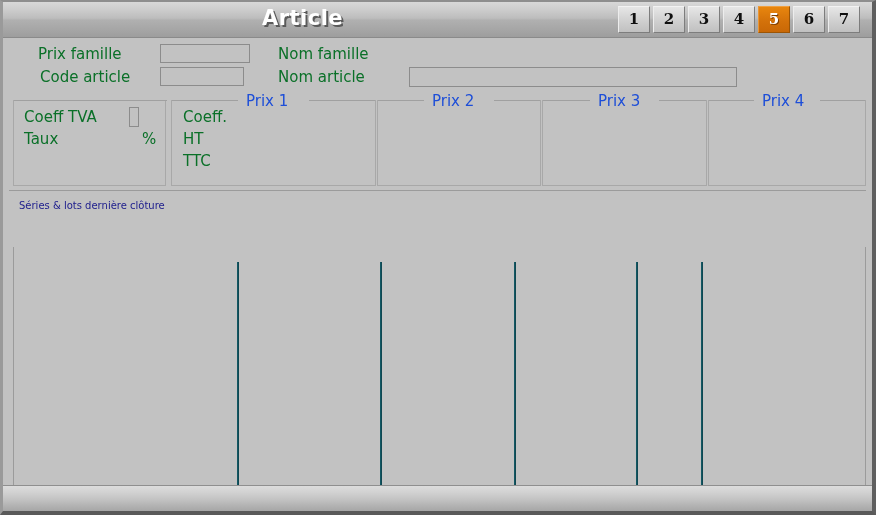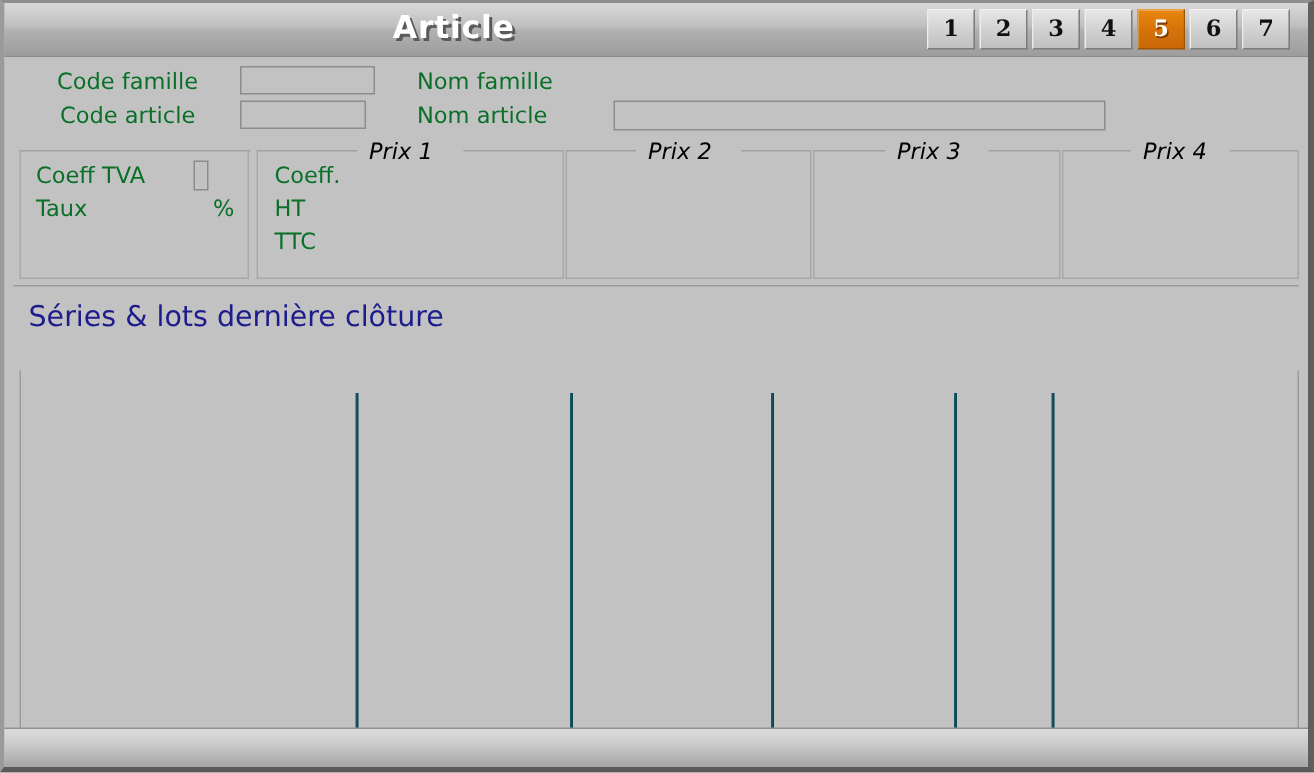--- a/index.html
+++ b/index.html
@@ -123,34 +123,33 @@
     background: #c2c2c2;
   }
   .group-top {
     position: absolute;
     height: 1px;
     background: #a0a0a0;
     top: 0;
   }
   .group-title {
     position: absolute;
-    color: #000000;
+    color: #1d4ed8;
     font-size: 15px;
     background: #c2c2c2;
     padding: 0 6px;
     white-space: nowrap;
     font-family: "DejaVu Sans", sans-serif;
-    font-style: italic;
   }
 
   
   .section-cap {
     position: absolute;
     color: #1c1c8c;
-    font-size: 19px;
+    font-size: 10px;
     font-family: "DejaVu Sans", sans-serif;
     white-space: nowrap;
   }
   .section-rule {
     position: absolute;
     height: 1px;
     background: #9b9b9b;
   }
 
   
@@ -213,21 +212,21 @@
       <div class="nav-btn">3</div>
       <div class="nav-btn">4</div>
       <div class="nav-btn active">5</div>
       <div class="nav-btn">6</div>
       <div class="nav-btn">7</div>
     </div>
   </div>
 
   <div class="body-area">
 
-    <div class="lbl" style="left:35px; top:7px;">Code famille</div>
+    <div class="lbl" style="left:35px; top:7px;">Prix famille</div>
     <div class="fld" style="left:157px; top:6px; width:90px; height:19px;"></div>
     <div class="lbl" style="left:275px; top:7px;">Nom famille</div>
 
     <div class="lbl" style="left:37px; top:30px;">Code article</div>
     <div class="fld" style="left:157px; top:29px; width:84px; height:19px;"></div>
     <div class="lbl" style="left:275px; top:30px;">Nom article</div>
     <div class="fld" style="left:406px; top:29px; width:328px; height:20px;"></div>
 
     <div class="group" style="left:10px; top:62px; width:153px; height:86px;">
       <div class="group-top" style="left:0; width:153px;"></div>

